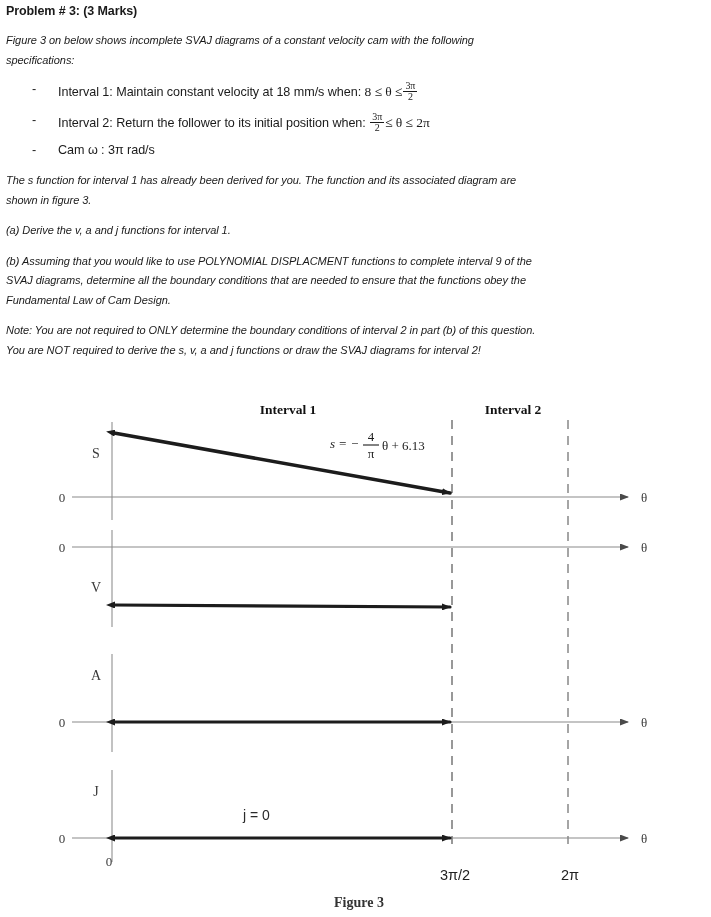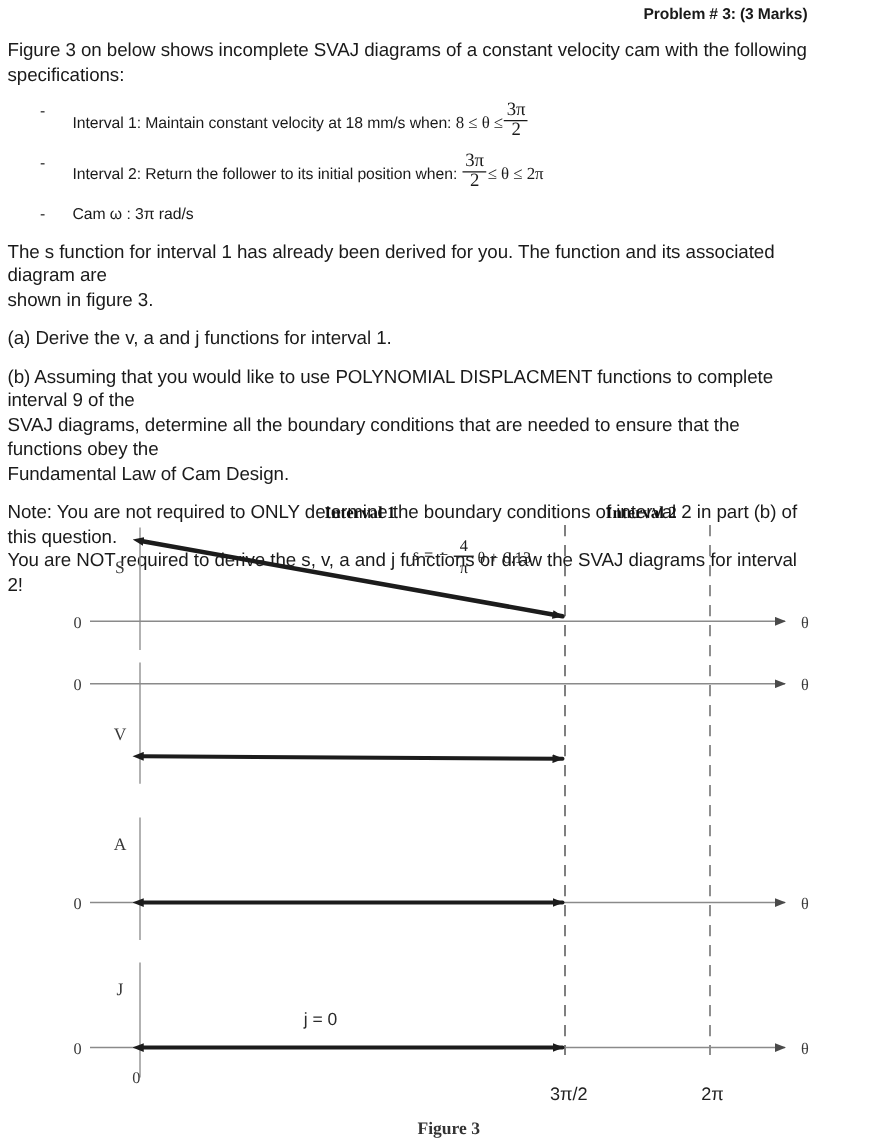--- a/index.html
+++ b/index.html
@@ -27,27 +27,27 @@
     position: absolute;
     left: 6px;
     top: 4px;
     width: 640px;
   }
   .heading {
     font-size: 12.5px;
     font-weight: bold;
     letter-spacing: -0.1px;
     margin: 0 0 13px 0;
-    text-align: right;
   }
   .para {
-    font-size: 15px;
+    font-size: 11px;
     line-height: 19.5px;
     margin: 0 0 11px 0;
     letter-spacing: -0.05px;
+    font-style: italic;
   }
 
   .speclist {
     margin: 0 0 12px 0;
     padding: 0;
     list-style: none;
   }
   .speclist li {
     font-size: 12.6px;
     line-height: 17px;
@@ -62,21 +62,21 @@
     top: 0;
   }
 
   
   .math { font-family: "Liberation Serif", serif; font-size: 13.5px; }
   .frac {
     display: inline-block;
     vertical-align: -0.42em;
     text-align: center;
     font-family: "Liberation Serif", serif;
-    font-size: 15px;
+    font-size: 10px;
     line-height: 1.03;
     margin: 0 1px;
   }
   .frac .num { display: block; padding: 0 2px; }
   .frac .den { display: block; padding: 0 2px; border-top: 1px solid #1a1a1a; }
 
   
   .figure {
     position: absolute;
     left: 0;

